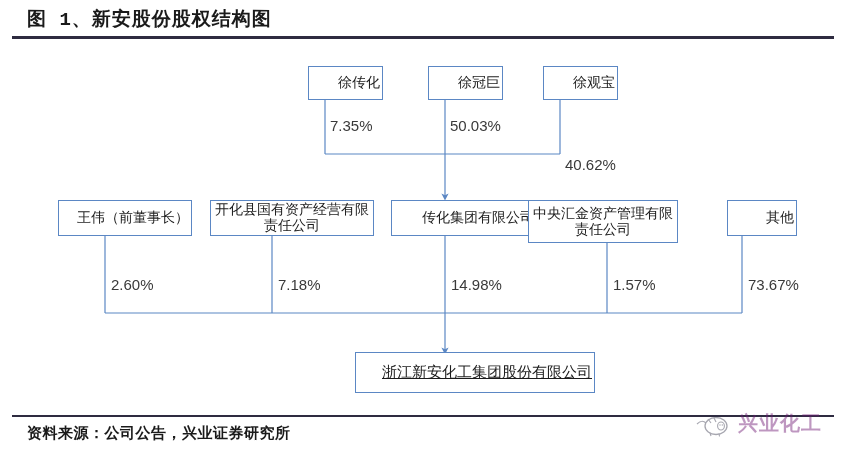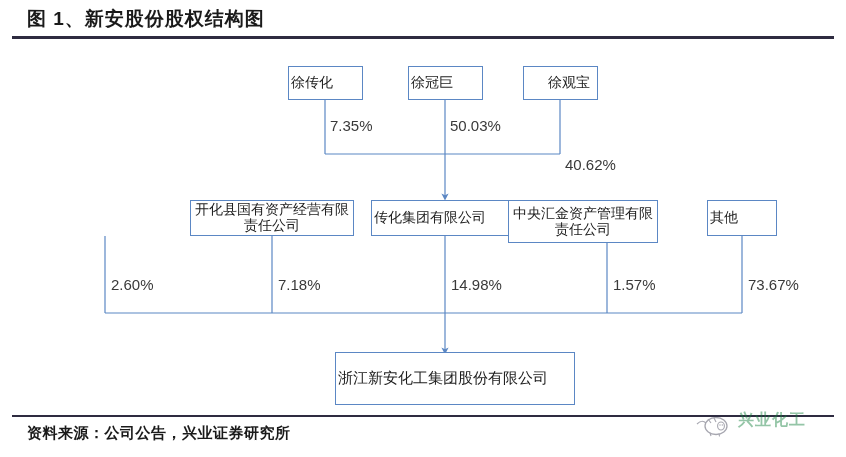--- a/index.html
+++ b/index.html
@@ -14,21 +14,21 @@
     background: #ffffff;
     font-family: "Liberation Serif", "DejaVu Serif", serif;
     overflow: hidden;
   }
 
   
   #title {
     position: absolute;
     left: 27px;
     top: 6px;
-    font-family: Liberation Sans, sans-serif;
+    font-family: Liberation Mono, monospace;
     font-weight: bold;
     font-size: 19px;
     letter-spacing: 1px;
     color: #1a1a1a;
     white-space: nowrap;
   }
   #title-rule {
     position: absolute;
     left: 12px;
     top: 36px;
@@ -65,23 +65,23 @@
     top: 404px;
     width: 150px;
     height: 44px;
     opacity: 0.45;
   }
   #watermark .wm-text {
     position: absolute;
     left: 48px;
     top: 6px;
     font-family: "Liberation Sans", "DejaVu Sans", sans-serif;
-    font-size: 16px;
+    font-size: 20px;
     font-weight: bold;
-    color: #15803d;
+    color: #701a75;
     letter-spacing: 1px;
     white-space: nowrap;
   }
   #watermark .wm-logo {
     position: absolute;
     left: 4px;
     top: 6px;
     width: 40px;
     height: 28px;
   }
@@ -102,27 +102,28 @@
     height: 366px;
   }
 
   .node {
     position: absolute;
     box-sizing: border-box;
     border: 1.2px solid #5b87c4;
     background: #ffffff;
     display: flex;
     align-items: center;
-    justify-content: flex-start;
+    justify-content: flex-end;
     text-align: center;
     font-family: "Liberation Sans", "DejaVu Sans", sans-serif;
     font-size: 14px;
     color: #1b1b1b;
     line-height: 1.12;
     padding: 0 2px;
+    margin-left: 20px;
   }
   .node.two-line { font-size: 14px; }
 
   .pct {
     position: absolute;
     font-family: "Liberation Sans", "DejaVu Sans", sans-serif;
     font-size: 15px;
     color: #3a3a3a;
     white-space: nowrap;
   }
@@ -172,40 +173,43 @@
       <span>徐冠巨</span>
     </div>
     <div class="node" style="left:523px; top:22px; width:75px; height:34px;padding-left:24px;">
       <span>徐观宝</span>
     </div>
 
     <div class="pct" style="left:330px; top:73px;">7.35%</div>
     <div class="pct" style="left:450px; top:73px;">50.03%</div>
     <div class="pct" style="left:565px; top:84px;margin-top:28px;">40.62%</div>
 
+    <div class="node" style="left:38px; top:156px; width:134px; height:36px;">
+      <span>王伟（前董事长）</span>
+    </div>
     <div class="node two-line" style="left:190px; top:156px; width:164px; height:36px;">
       <span>开化县国有资产经营有限责任公司</span>
     </div>
     <div class="node" style="left:371px; top:156px; width:146px; height:36px;">
       <span>传化集团有限公司</span>
     </div>
     <div class="node two-line" style="left:508px; top:156px; width:150px; height:43px;font-family:Liberation Serif, serif;">
       <span>中央汇金资产管理有限责任公司</span>
     </div>
     <div class="node" style="left:707px; top:156px; width:70px; height:36px;">
       <span>其他</span>
     </div>
 
     <div class="pct" style="left:111px; top:232px;">2.60%</div>
     <div class="pct" style="left:278px; top:232px;">7.18%</div>
     <div class="pct" style="left:451px; top:232px;">14.98%</div>
     <div class="pct" style="left:613px; top:232px;">1.57%</div>
     <div class="pct" style="left:748px; top:232px;">73.67%</div>
 
-    <div class="node" style="left:335px; top:308px; width:240px; height:53px; font-size:15px;">
+    <div class="node" style="left:335px; top:308px; width:240px; height:41px; font-size:15px;text-decoration:underline;">
       <span>浙江新安化工集团股份有限公司</span>
     </div>
 
   </div>
 
   <div id="footer-rule"></div>
   <div id="footer-text">资料来源：公司公告，兴业证券研究所</div>
 
   <div id="watermark">
     <svg class="wm-logo" viewBox="0 0 40 28">

